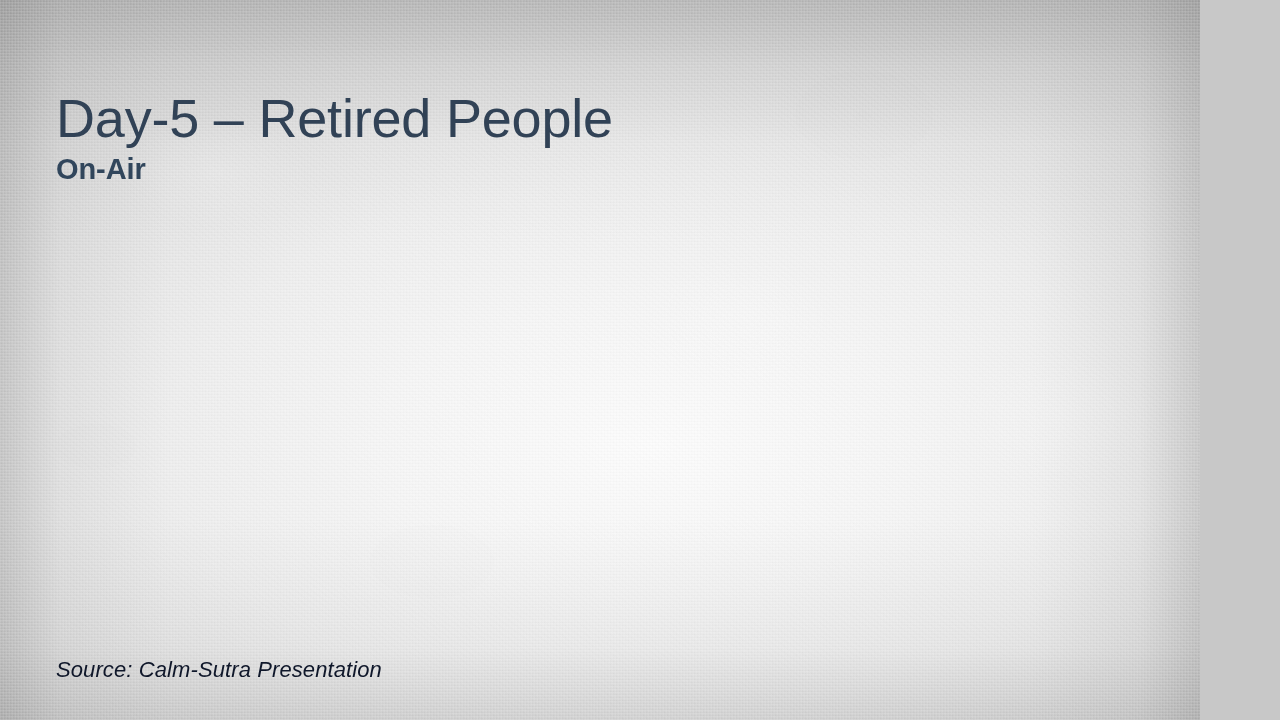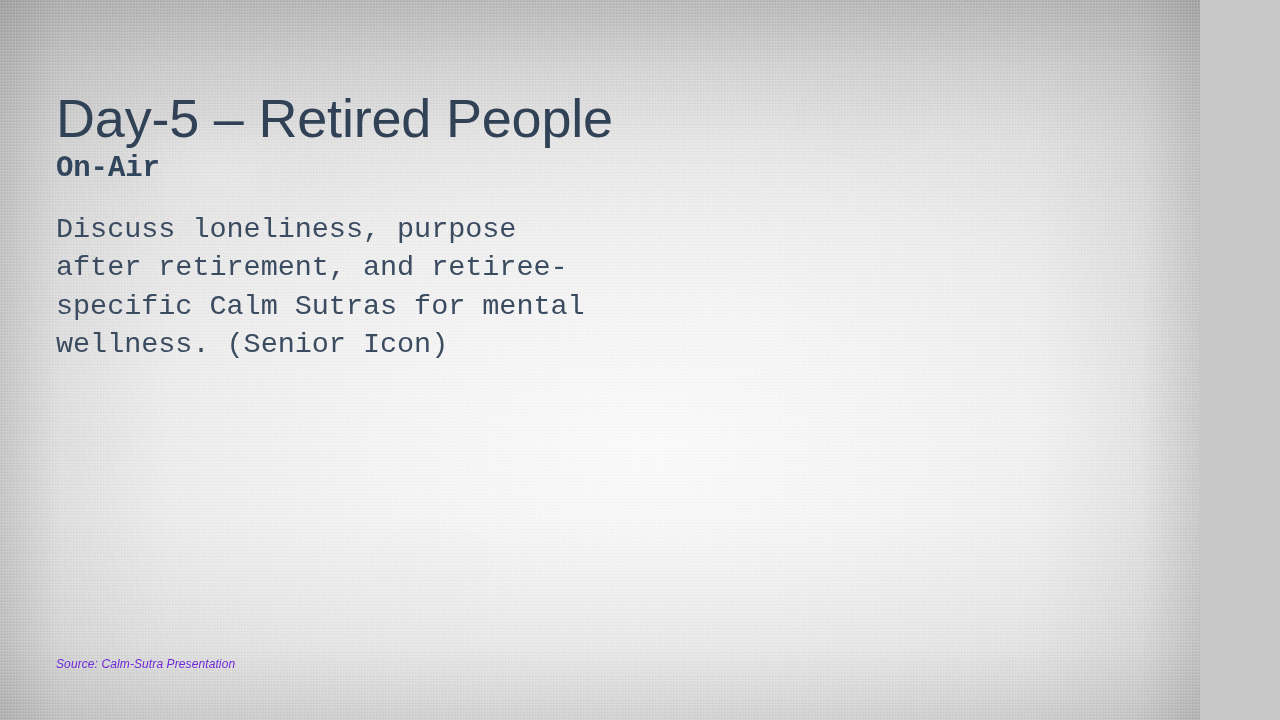--- a/index.html
+++ b/index.html
@@ -143,21 +143,20 @@
     top: 152px;
     width: 1170px;
     display: flex;
     flex-direction: row;
     gap: 0px;
   }
 
   .column {
     width: 597px;
     box-sizing: border-box;
-    font-family: Liberation Mono, monospace;
   }
 
   .column.col-right {
     padding-left: 0px;
     width: 470px;
   }
 
   .col-left {
     padding-right: 60px;
   }
@@ -177,24 +176,24 @@
     color: #3b4b60;
     line-height: 38.5px;
     margin: 0;
     letter-spacing: -0.05px;
   }
 
   .source-note {
     position: absolute;
     left: 56px;
     top: 657px;
-    font-size: 12px;
+    font-size: 22px;
     font-style: italic;
     font-weight: 400;
-    color: #6d28d9;
+    color: #0f172a;
     letter-spacing: 0.1px;
     white-space: nowrap;
   }
 </style>
 </head>
 <body>
 
 <div class="slide">
 
   <div class="bg-base"></div>
@@ -204,21 +203,20 @@
   <div class="bg-texture-blotch"></div>
 
   <div class="content">
 
     <h1 class="slide-title">Day-5 – Retired People</h1>
 
     <div class="columns">
 
       <div class="column col-left">
         <h2 class="col-heading">On-Air</h2>
-        <p class="col-body">Discuss loneliness, purpose after retirement, and retiree-specific Calm Sutras for mental wellness. (Senior Icon)</p>
       </div>
 
 
     </div>
 
     <div class="source-note">Source: Calm-Sutra Presentation</div>
 
   </div>
 </div>
 

